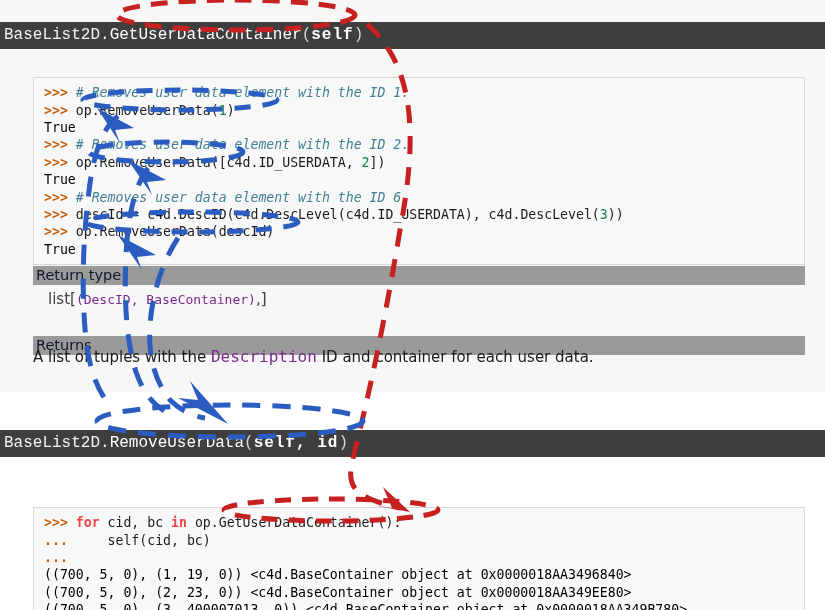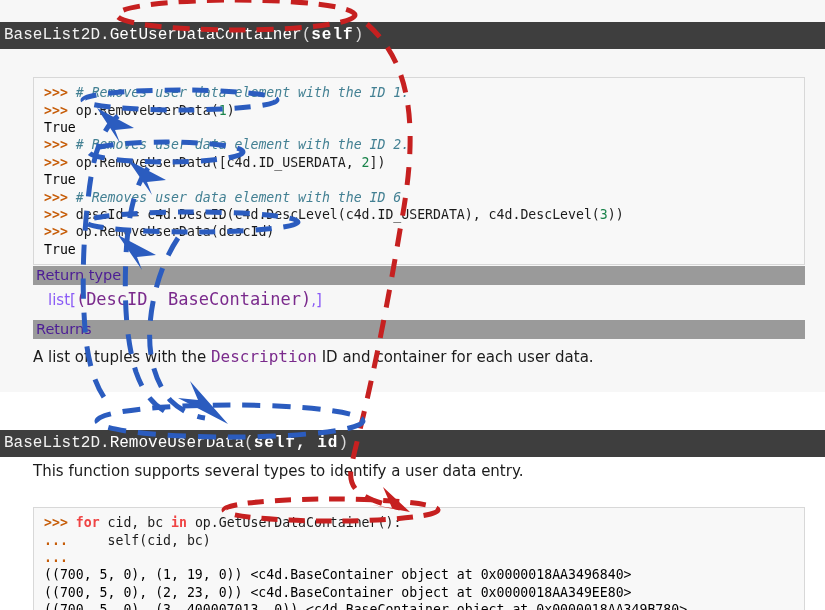--- a/index.html
+++ b/index.html
@@ -81,42 +81,42 @@
     color: #7a2a8c;
   }
 
   
   .rubric {
     position: absolute;
     left: 33px;
     width: 772px;
     height: 19px;
     background: #9a9a9a;
-    color: #4c1d95;
+    color: #0f172a;
     font-size: 14.5px;
     line-height: 19px;
     padding-left: 3px;
     box-sizing: border-box;
     font-weight: normal;
   }
   #rubric-return-type { top: 266px; }
-  #rubric-returns     { top: 320px; }
+  #rubric-returns     { top: 336px; }
 
   .rubric-body {
     position: absolute;
     left: 48px;
     font-size: 15px;
     line-height: 20px;
     color: #1b1b1b;
   }
   #return-type-value { top: 289px; }
-  #return-type-value .plain { color: #8b5cf6; font-family: "DejaVu Sans", sans-serif; }
+  #return-type-value .plain { color: #404040; font-family: "DejaVu Sans", sans-serif; }
   #return-type-value .mono  {
     font-family: "DejaVu Sans Mono", "Liberation Mono", monospace;
-    font-size: 17px;
+    font-size: 13px;
     color: #7a2a8c;
   }
 
   
   .codeblock {
     position: absolute;
     left: 33px;
     background: #f8f8f8;
     border: 1px solid #d8d8d8;
     box-sizing: border-box;
@@ -178,21 +178,21 @@
 
   <div class="rubric" id="rubric-returns">Returns</div>
   <div class="prose" id="returns-text"><span>A list of tuples with the </span><code class="inline">Description</code><span> ID and container for each user data.</span></div>
 
   <div class="sig-bar" id="sig-bottom">
     <span class="sig-inner">
       <span class="cls">BaseList2D</span><span class="cls">.</span><span class="fname">RemoveUserData</span><span class="paren">(</span><span class="param">self, id</span><span class="paren">)</span>
     </span>
   </div>
 
-  <div class="prose" id="desc-bottom"><br><span>This function supports several types to identify a user data entry.</span></div>
+  <div class="prose" id="desc-bottom"><br></div>
 
   <pre class="codeblock" id="code-bottom"><span class="tok-prompt">&gt;&gt;&gt; </span><span class="tok-kw">for</span><span class="tok-plain"> cid, bc </span><span class="tok-kw">in</span><span class="tok-plain"> op.GetUserDataContainer():</span>
 <span class="tok-prompt">... </span><span class="tok-plain">    self(cid, bc)</span>
 <span class="tok-prompt">... </span><span class="tok-plain"></span>
 <span class="tok-out">((700, 5, 0), (1, 19, 0)) &lt;c4d.BaseContainer object at 0x0000018AA3496840&gt;</span>
 <span class="tok-out">((700, 5, 0), (2, 23, 0)) &lt;c4d.BaseContainer object at 0x0000018AA349EE80&gt;</span>
 <span class="tok-out">((700, 5, 0), (3, 400007013, 0)) &lt;c4d.BaseContainer object at 0x0000018AA349B780&gt;</span></pre>
 
   <svg id="annotations" viewBox="0 0 825 610">
     <defs>

